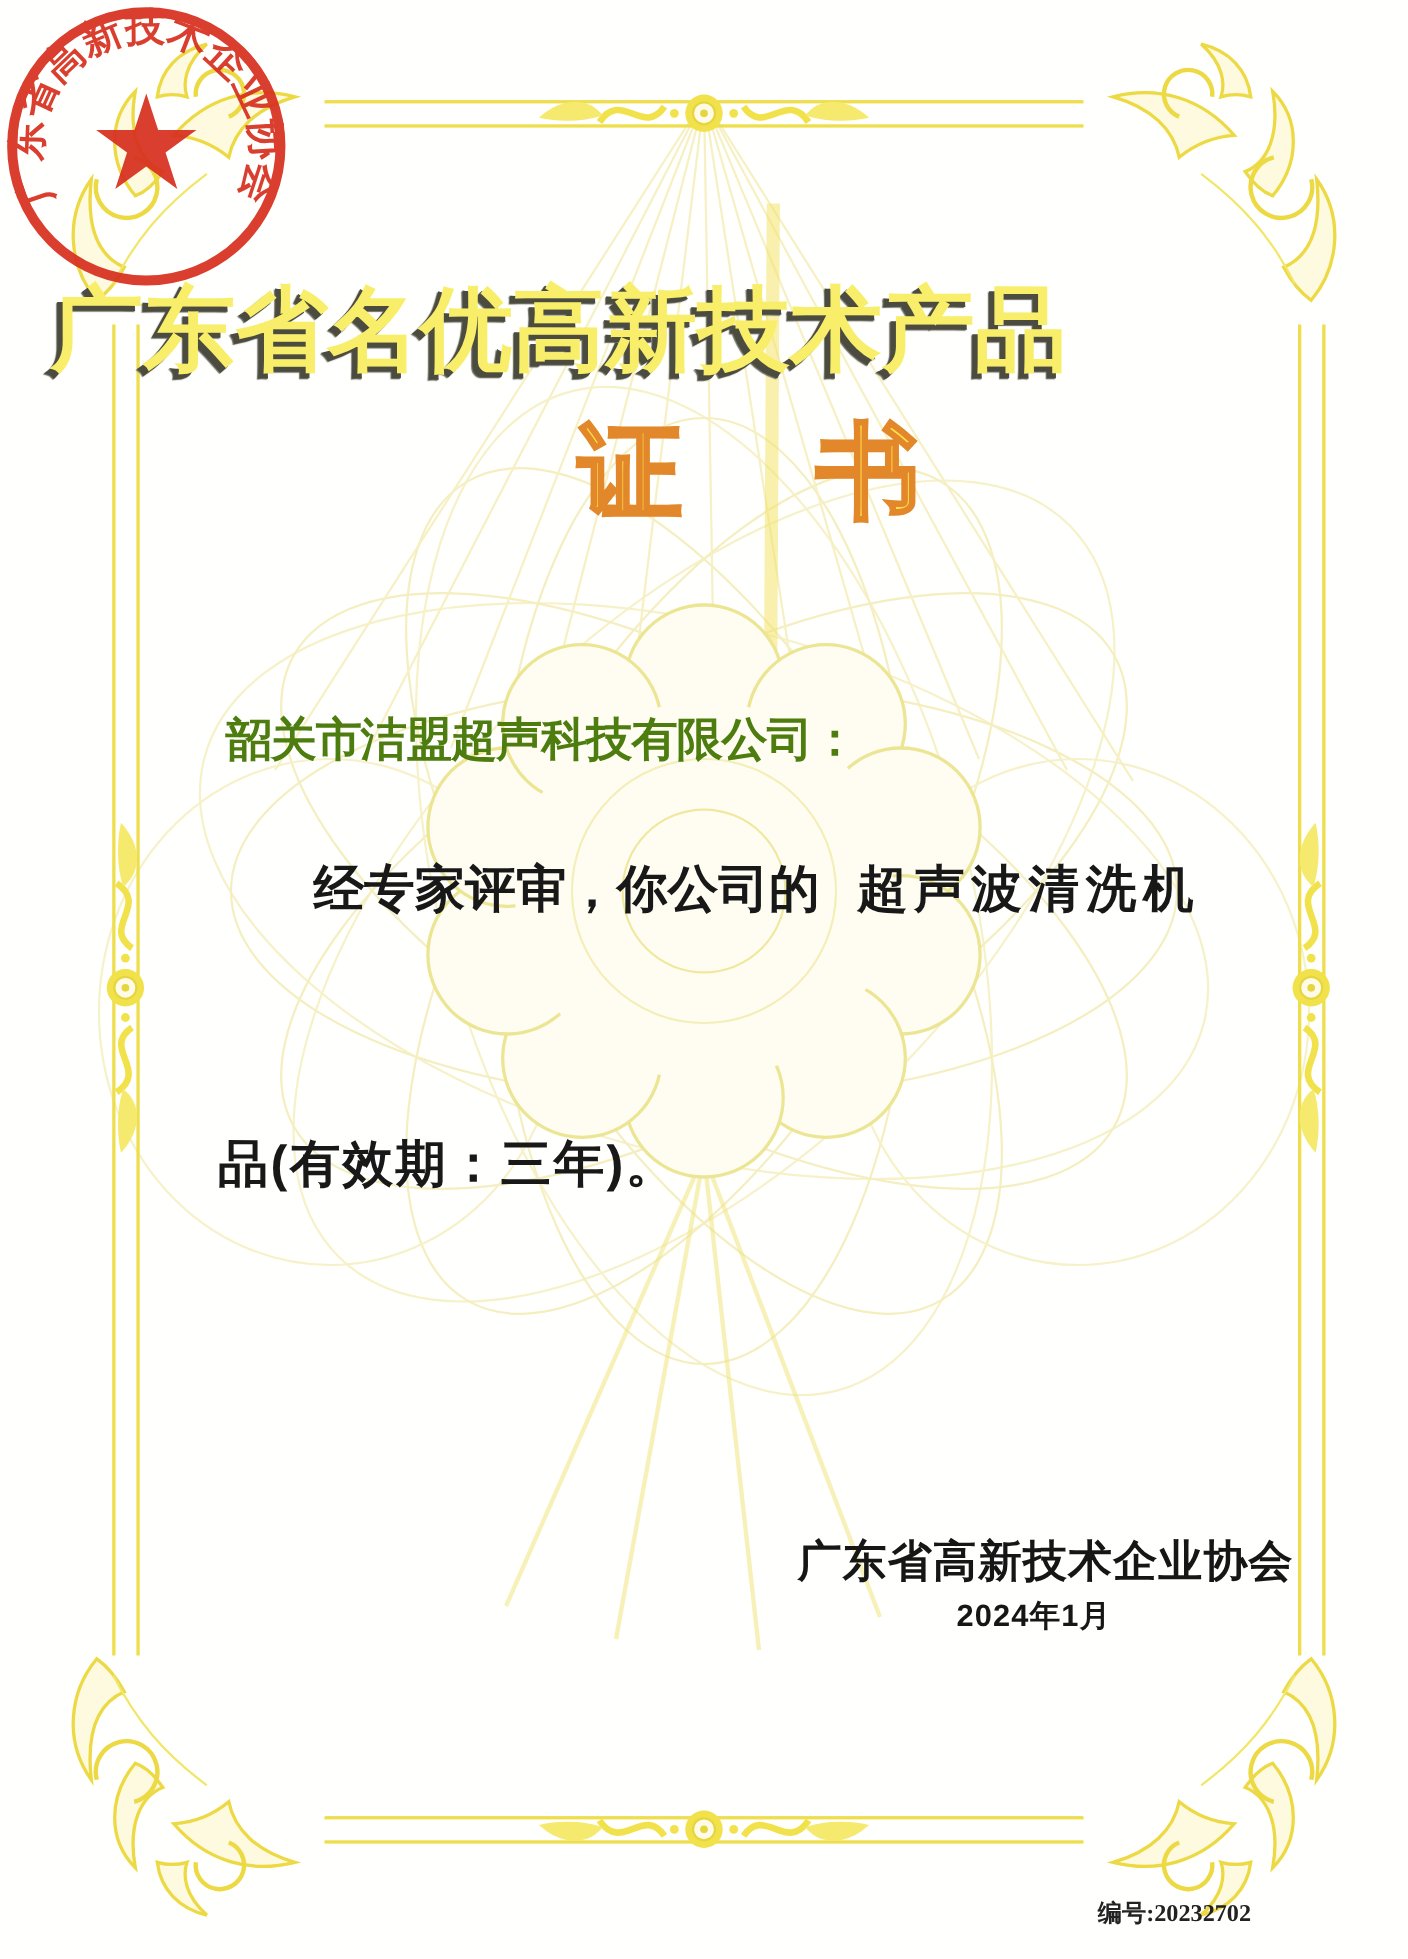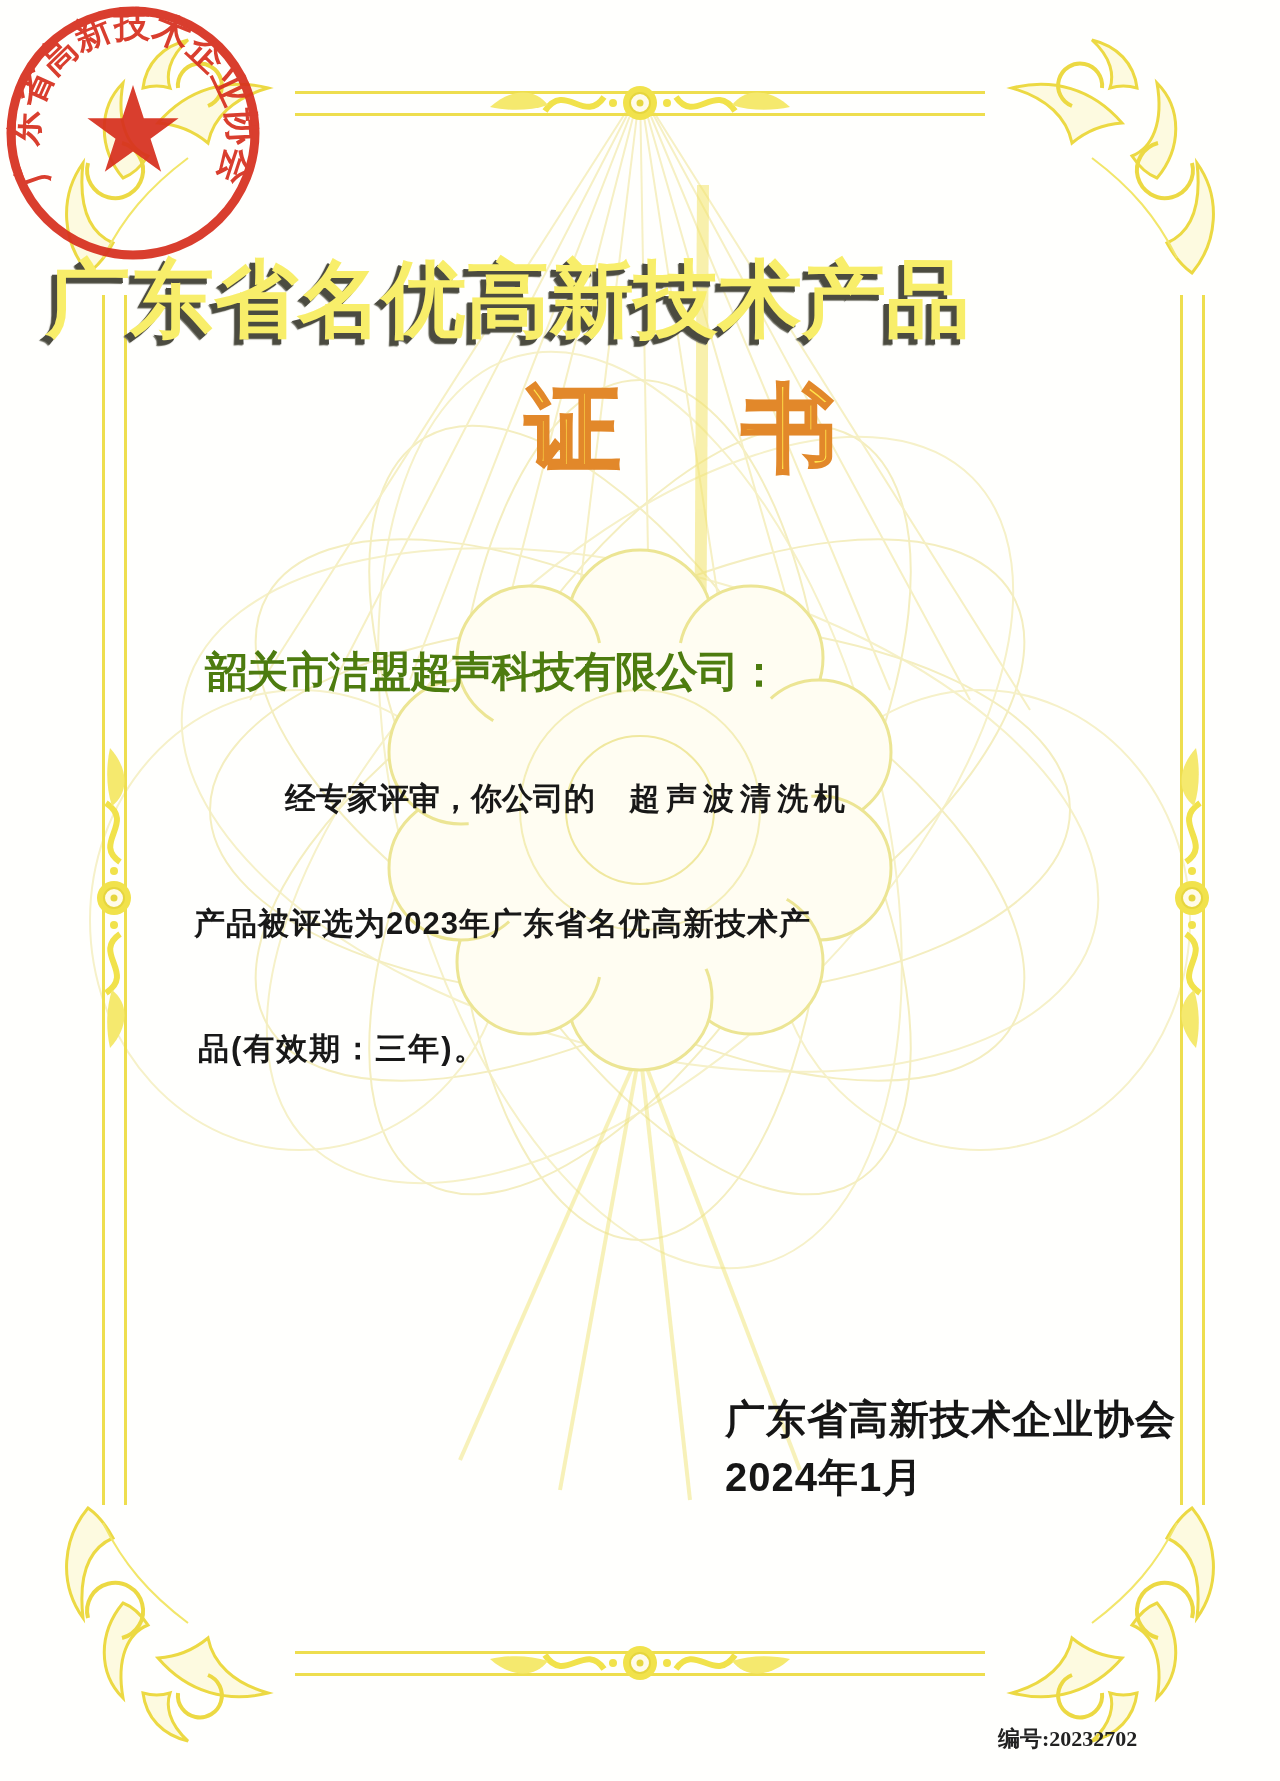--- a/index.html
+++ b/index.html
@@ -30,36 +30,36 @@
     -webkit-text-stroke:3px #e2882a;
     text-shadow:0 0 1px #e2882a;
     margin-left:48px;
   }
   .recipient{
     top:644px;left:205px;
     font-size:42px;font-weight:bold;letter-spacing:-1px;
     font-family:"DejaVu Serif","Liberation Serif",serif;
     color:#4d7c0f;
   }
-  .bodyline{font-size:31px;font-weight:bold;color:#181818;}
+  .bodyline{font-size:46px;font-weight:bold;color:#181818;}
   .line1{top:778px;left:285px;}
   .line1 .product{
     font-family:"DejaVu Serif","Liberation Serif",serif;
     margin-left:34px;letter-spacing:6px;
   }
   .line2{top:903px;left:194px;letter-spacing:1px;}
   .line3{top:1028px;left:198px;letter-spacing:2px;}
   .seal-svg{left:808px;top:1205px;z-index:2;opacity:.93;}
   .issuer{
     top:1392px;left:725px;width:445px;text-align:center;
     font-size:40px;font-weight:bold;letter-spacing:1px;color:#161616;
   }
   .date{
-    top:1450px;left:725px;width:430px;
-    font-size:40px;font-weight:bold;letter-spacing:1px;color:#161616;
+    top:1450px;left:725px;width:430px;text-align:center;
+    font-size:28px;font-weight:bold;letter-spacing:1px;color:#161616;
   }
   .serial{
     top:1724px;left:998px;
     font-size:22px;font-weight:bold;letter-spacing:0px;color:#222;font-family:Liberation Serif, serif;
   }
 </style>
 </head>
 <body>
 
 <div class="page">
@@ -168,21 +168,20 @@
     <use href="#corner" transform="translate(1252,28) scale(-1,1)"></use>
     <use href="#corner" transform="translate(28,1753) scale(1,-1)"></use>
     <use href="#corner" transform="translate(1252,1753) scale(-1,-1)"></use>
   </svg>
 
   <div class="txt title">广东省名优高新技术产品</div>
   <div class="txt subtitle">证　书</div>
   <div class="txt recipient">韶关市洁盟超声科技有限公司：</div>
 
   <div class="txt bodyline line1"><span>经专家评审，你公司的</span><span class="product">超声波清洗机</span></div>
-  <div class="txt bodyline line2">产品被评选为2023年广东省名优高新技术产</div>
   <div class="txt bodyline line3">品(有效期：三年)。</div>
 
   <svg class="seal-svg" width="266" height="266" viewBox="0 0 266 266">
     <circle cx="133" cy="133" r="122" fill="none" stroke="#d7301f" stroke-width="9"></circle>
     <polygon points="133,85 143.8,118.2 178.6,118.2 150.5,138.7 161.2,171.8 133,151.4 104.8,171.8 115.5,138.7 87.4,118.2 122.2,118.2" fill="#d7301f"></polygon>
     <path id="sealArc" d="M49.9,181 A96,96 0 1 1 216.1,181" fill="none"></path>
     <text font-size="36" font-weight="bold" fill="#d7301f" font-family="Liberation Sans, sans-serif">
       <textPath href="#sealArc" startOffset="0" textLength="400" lengthAdjust="spacingAndGlyphs">广东省高新技术企业协会</textPath>
     </text>
   </svg>

